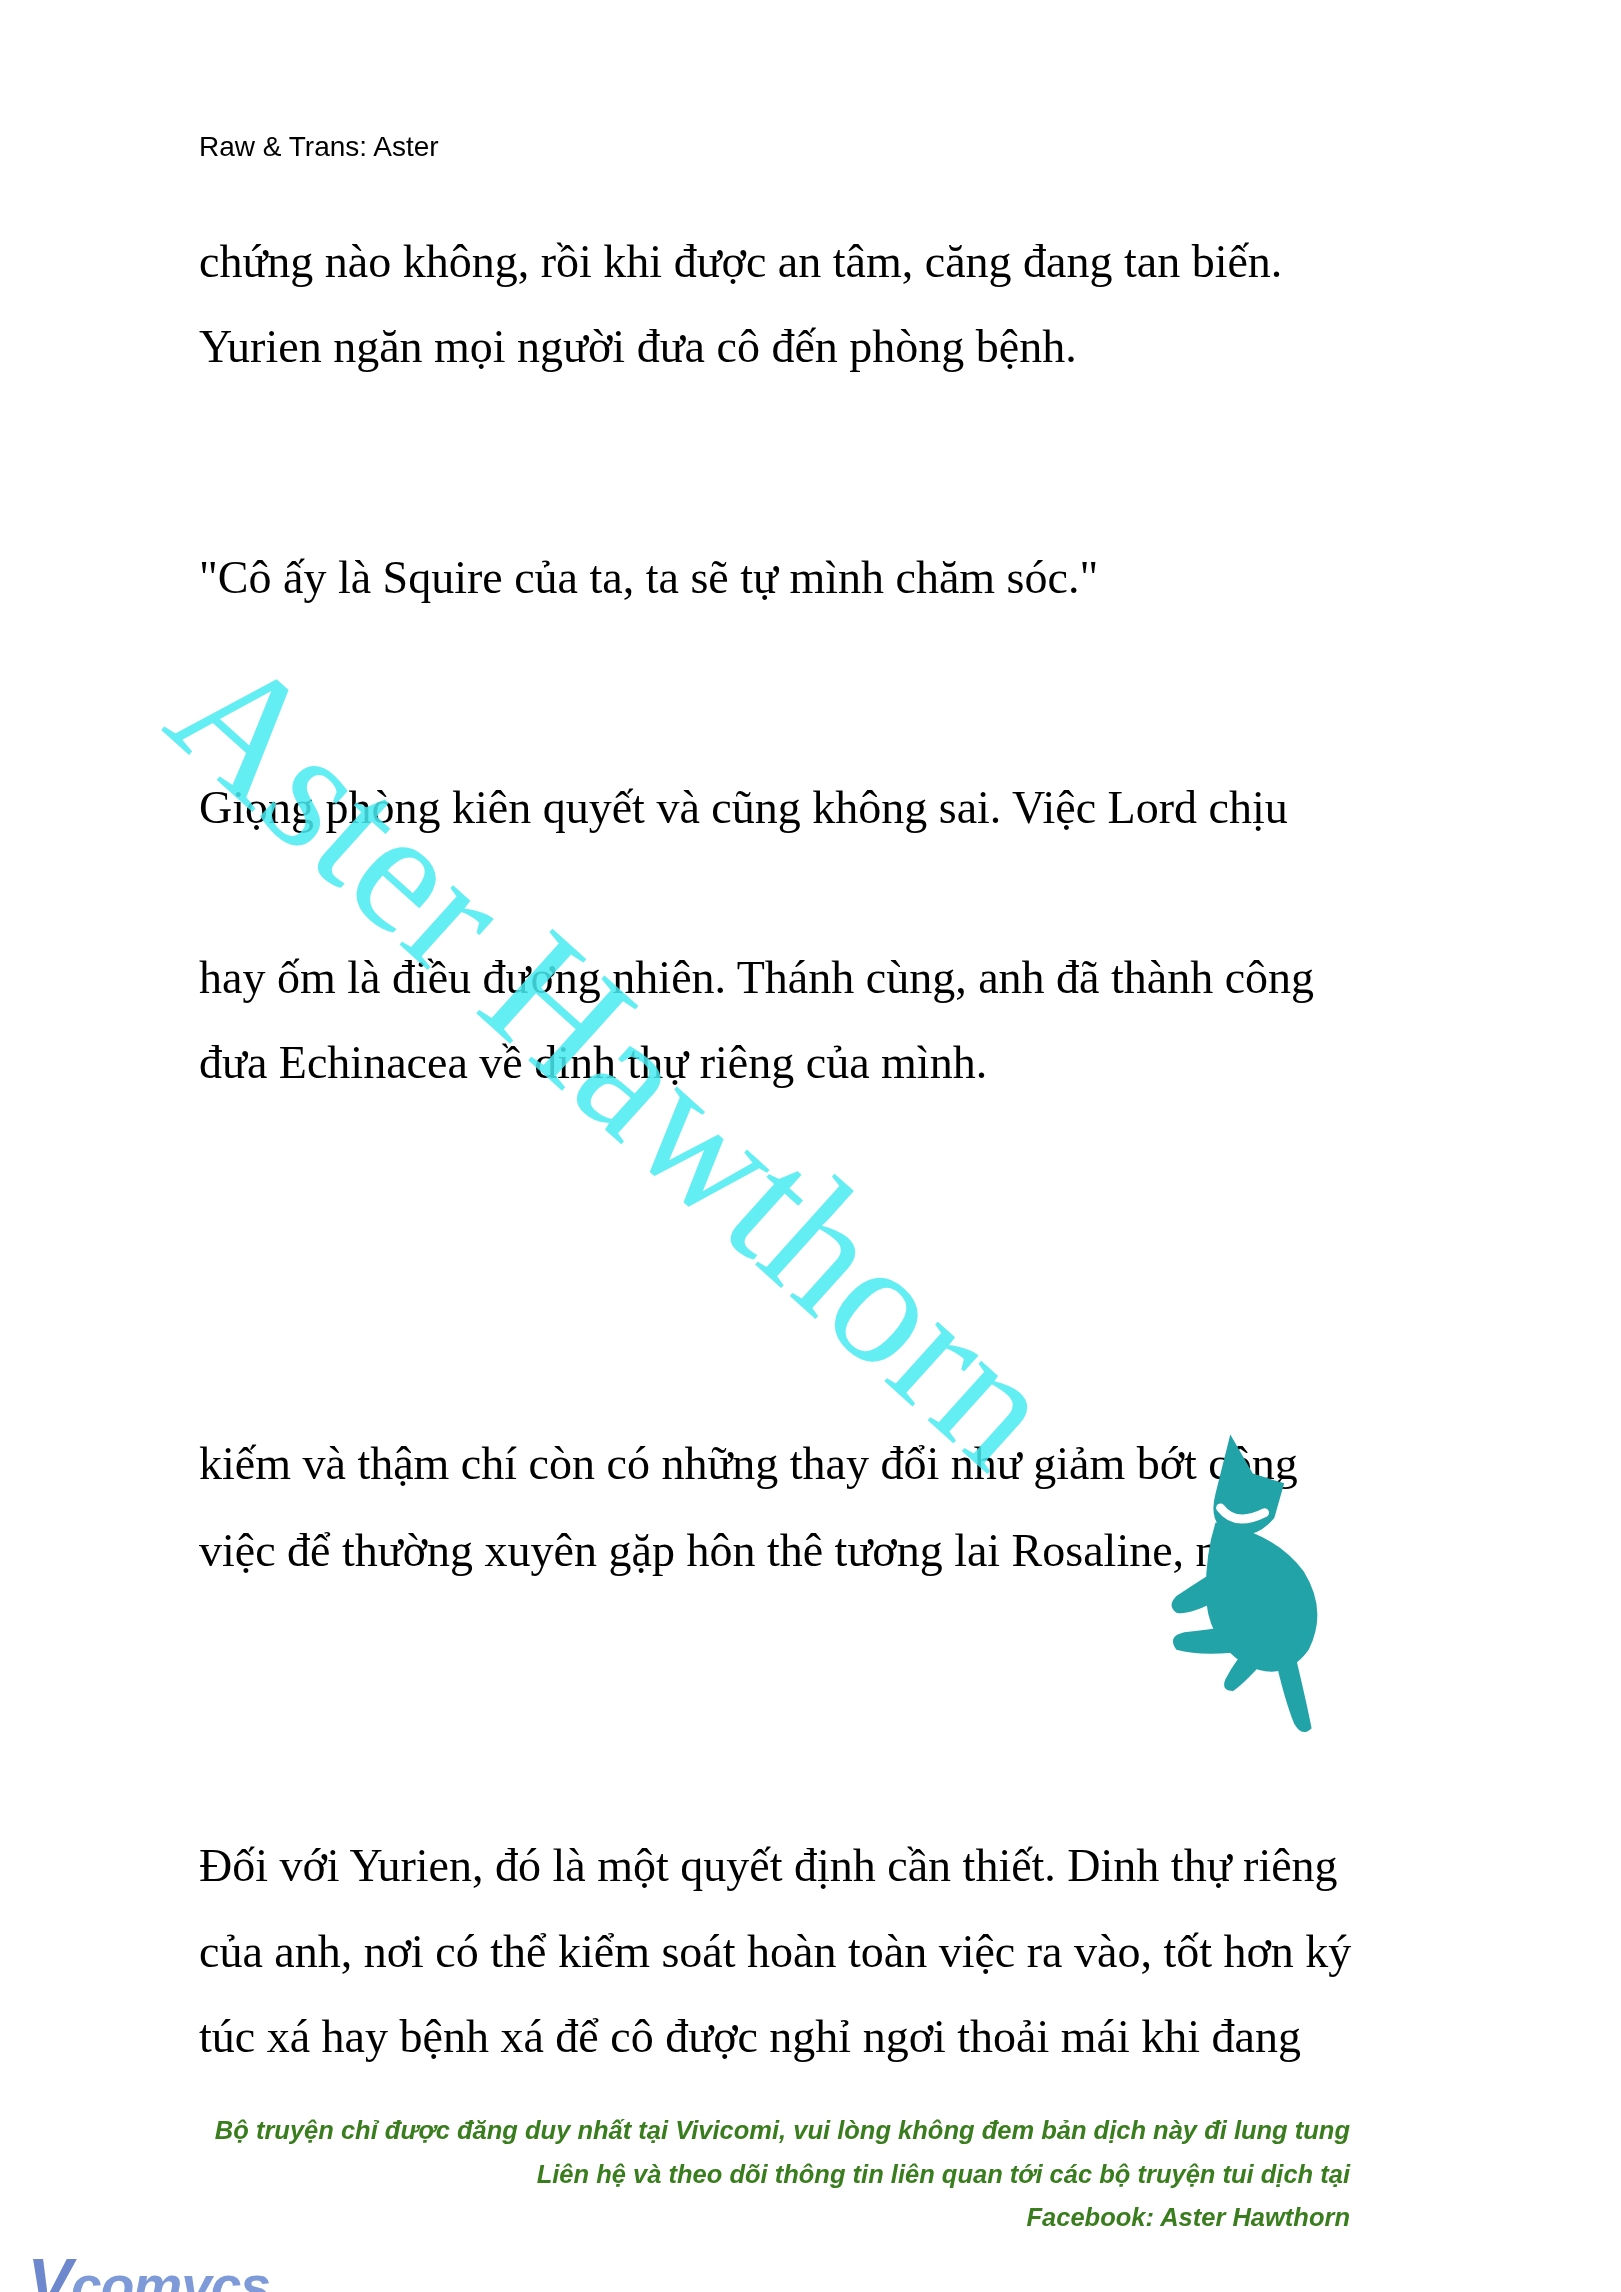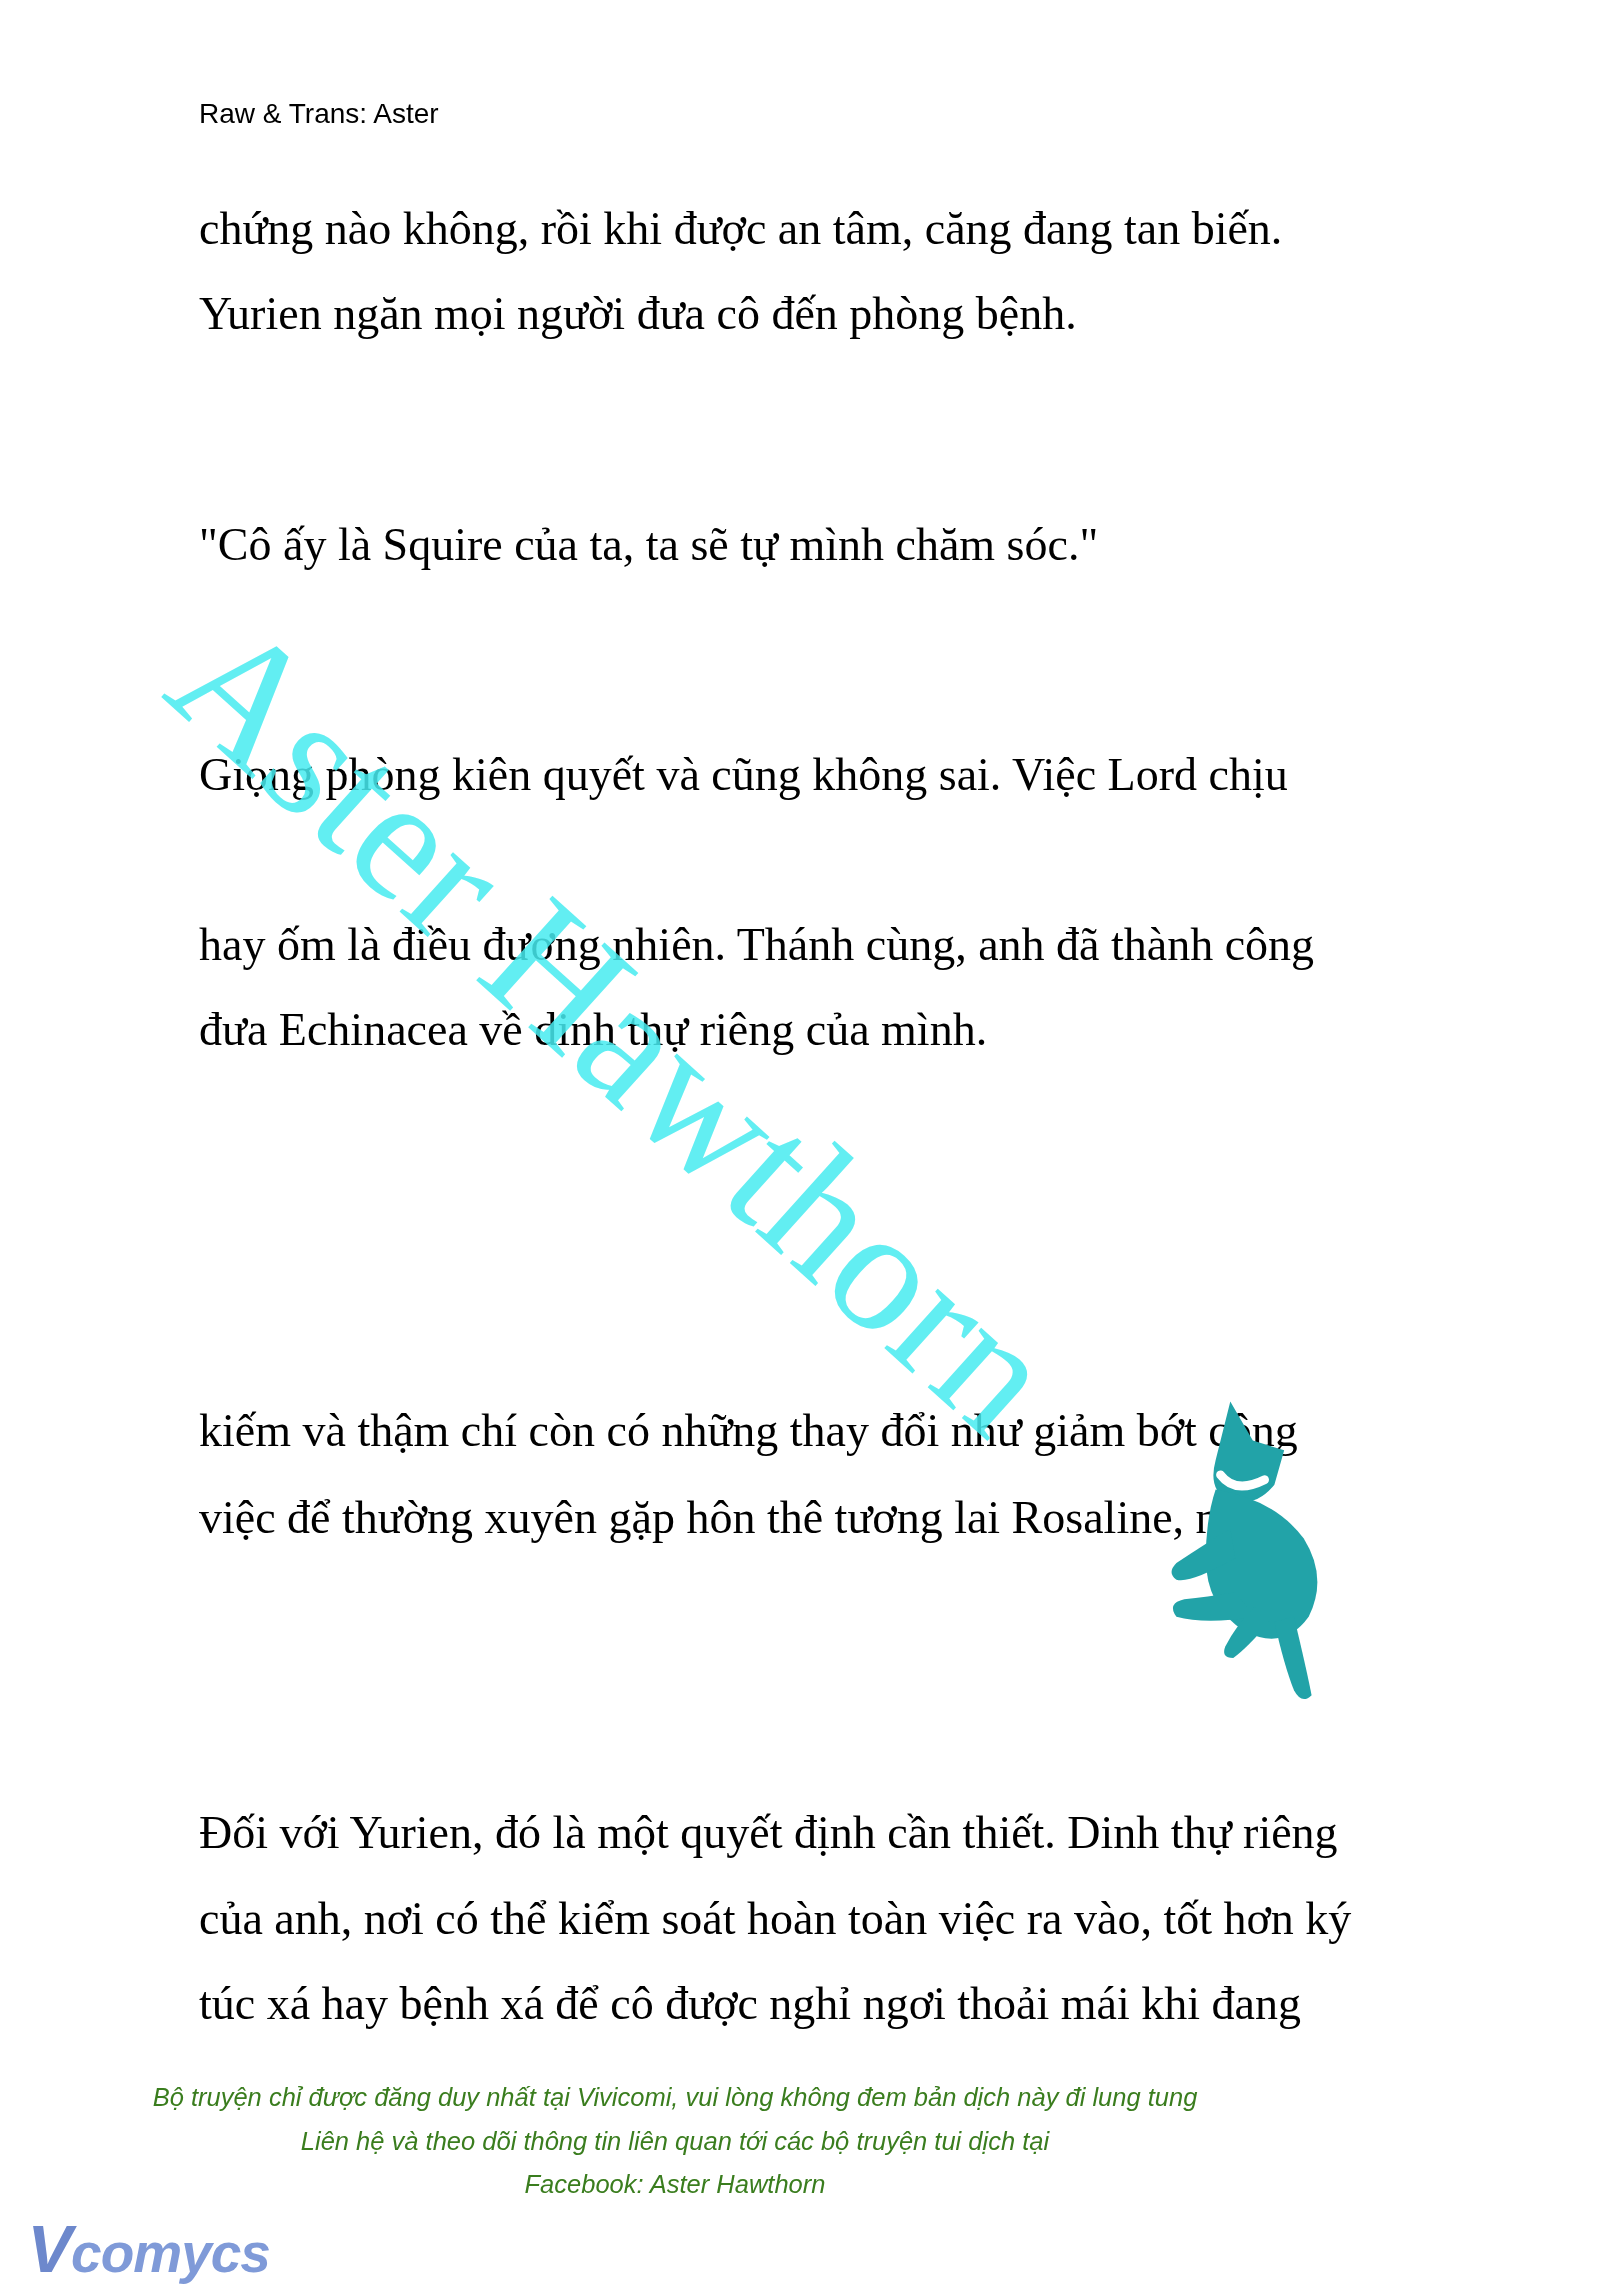--- a/index.html
+++ b/index.html
@@ -1,30 +1,30 @@
 <!DOCTYPE html>
 <html><head>
   <meta charset="utf-8">
   <style>
     html, body { margin: 0; padding: 0; background: #ffffff; }
     body { width: 1621px; height: 2293px; position: relative; overflow: hidden; }
-    .page { position: absolute; inset: 0; background: #ffffff; }
+    .page { position: absolute; inset: 0; background: #ffffff; margin-top: 33px; }
     .header {
       position: absolute; left: 199px; top: 98px;
       font-family: "Liberation Sans", sans-serif; font-size: 28px; color: #000;
     }
     .body-line {
       position: absolute; left: 199px;
       font-family: "Liberation Serif", serif; font-size: 46px; color: #000;
       white-space: nowrap; line-height: 1; z-index: 2;
     }
     .footer-line {
-      position: absolute; left: 0; width: 1350px; text-align: center;
+      position: absolute; left: 0; width: 1350px; text-align: right;
       font-family: "Liberation Sans", sans-serif; font-size: 25.5px;
-      font-weight: normal; font-style: italic; color: #3a7d1e; white-space: nowrap;
+      font-weight: bold; font-style: italic; color: #3a7d1e; white-space: nowrap;
       z-index: 2;
     }
     .watermark {
       position: absolute; left: 225px; top: 833px;
       font-family: "Liberation Serif", serif; font-size: 174px;
       color: transparent; -webkit-text-stroke: 0; white-space: nowrap;
       transform-origin: 0 0; transform: rotate(42deg);
       z-index: 3; pointer-events: none; line-height: 1;
     }
     .watermark span {

